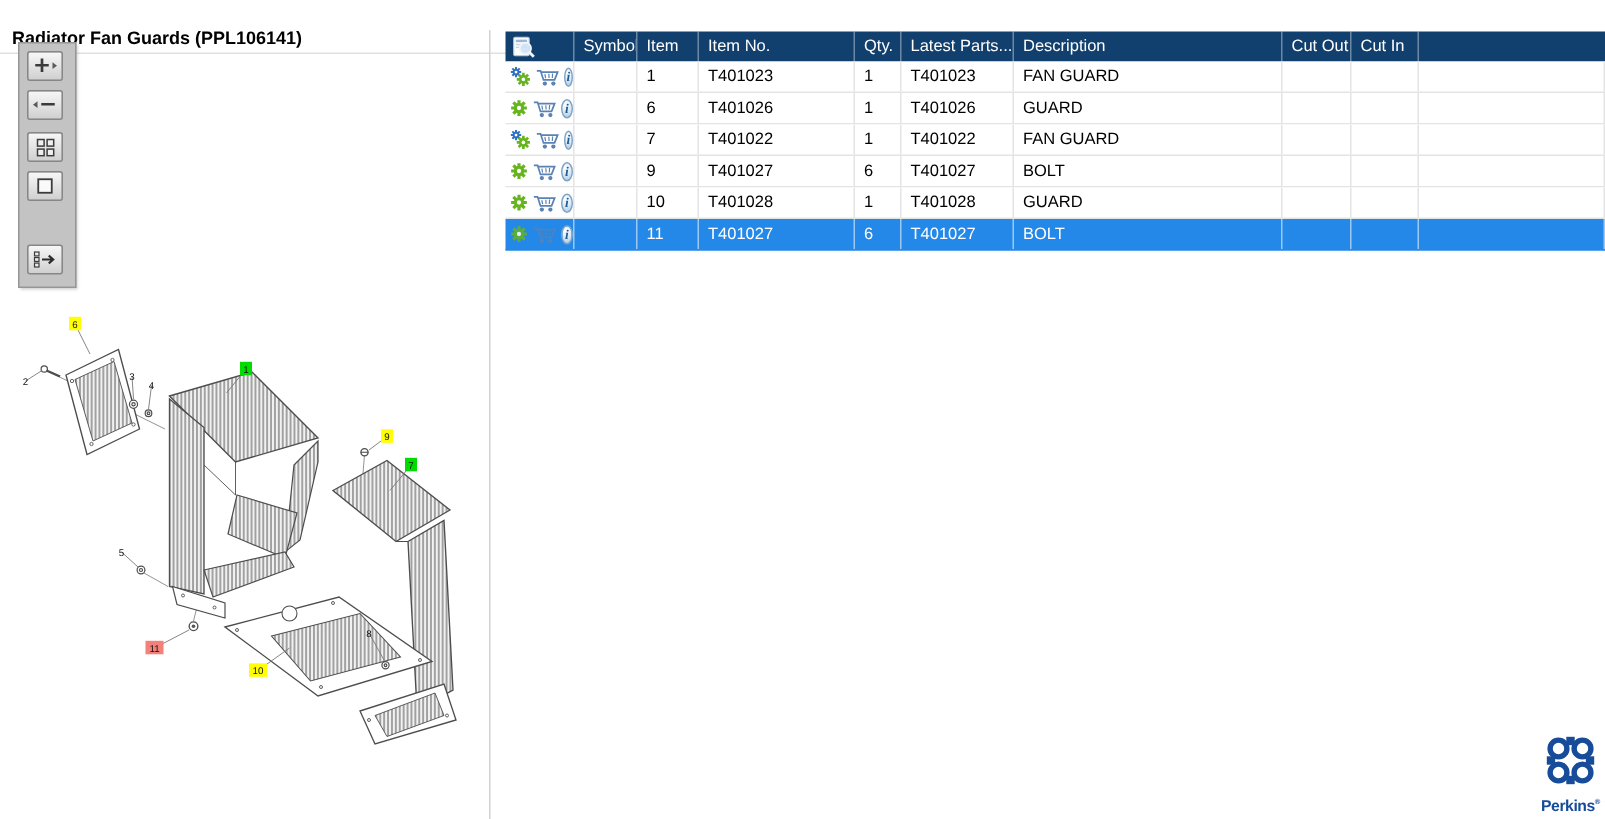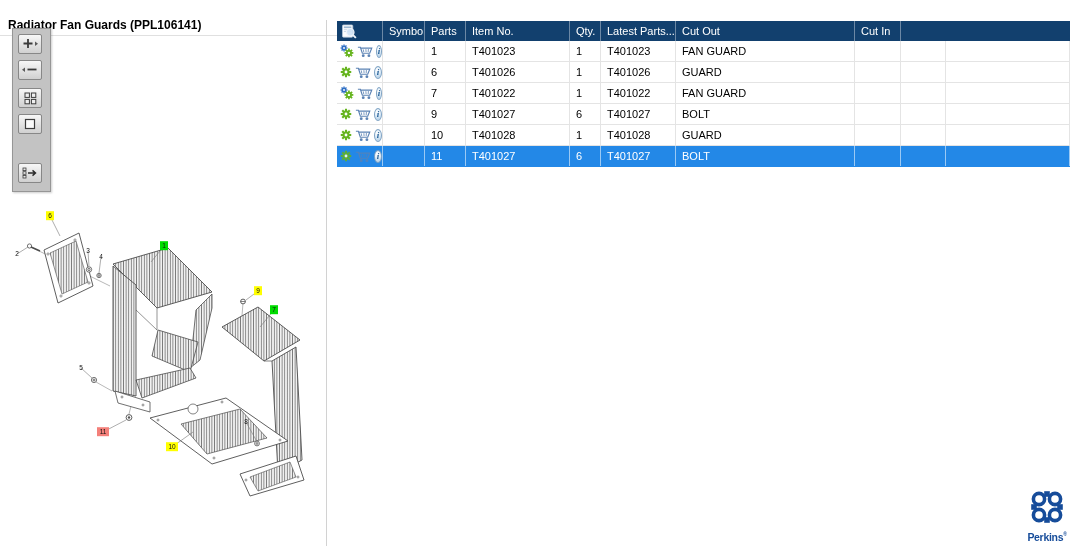--- a/index.html
+++ b/index.html
@@ -221,24 +221,25 @@
       <svg width="17" height="15" viewBox="0 0 18 16">
         <rect x="1.5" y="1" width="11" height="13" rx="1" fill="#fdfdfd" stroke="#b7c9dc" stroke-width="0.8"></rect>
         <rect x="3" y="2.6" width="8" height="1.8" fill="#9db8d2"></rect>
         <rect x="3" y="5.6" width="8" height="1" fill="#c7d6e6"></rect>
         <rect x="3" y="7.6" width="8" height="1" fill="#c7d6e6"></rect>
         <circle cx="9.8" cy="8.8" r="4" fill="#cfe2f5" fill-opacity="0.9" stroke="#f0f5fb" stroke-width="1.3"></circle>
         <line x1="12.8" y1="11.8" x2="15.8" y2="14.8" stroke="#f0f5fb" stroke-width="2"></line>
       </svg>
     </div>
     <div class="hcell">Symbol(s)</div>
-    <div class="hcell">Parts</div>
+    <div class="hcell">Item</div>
     <div class="hcell">Item No.</div>
     <div class="hcell">Qty.</div>
     <div class="hcell">Latest Parts...</div>
+    <div class="hcell">Description</div>
     <div class="hcell">Cut Out</div>
     <div class="hcell">Cut In</div>
   </div>
   <div id="tbody">
       <div class="brow">
     <div class="bcell symcell">
       <span class="sym">
         <svg width="14" height="14" viewBox="0 0 16 16">
           <g transform="translate(4.6,4.6) scale(0.56)">
             <g stroke="#2f6fc4" stroke-width="2.8">

